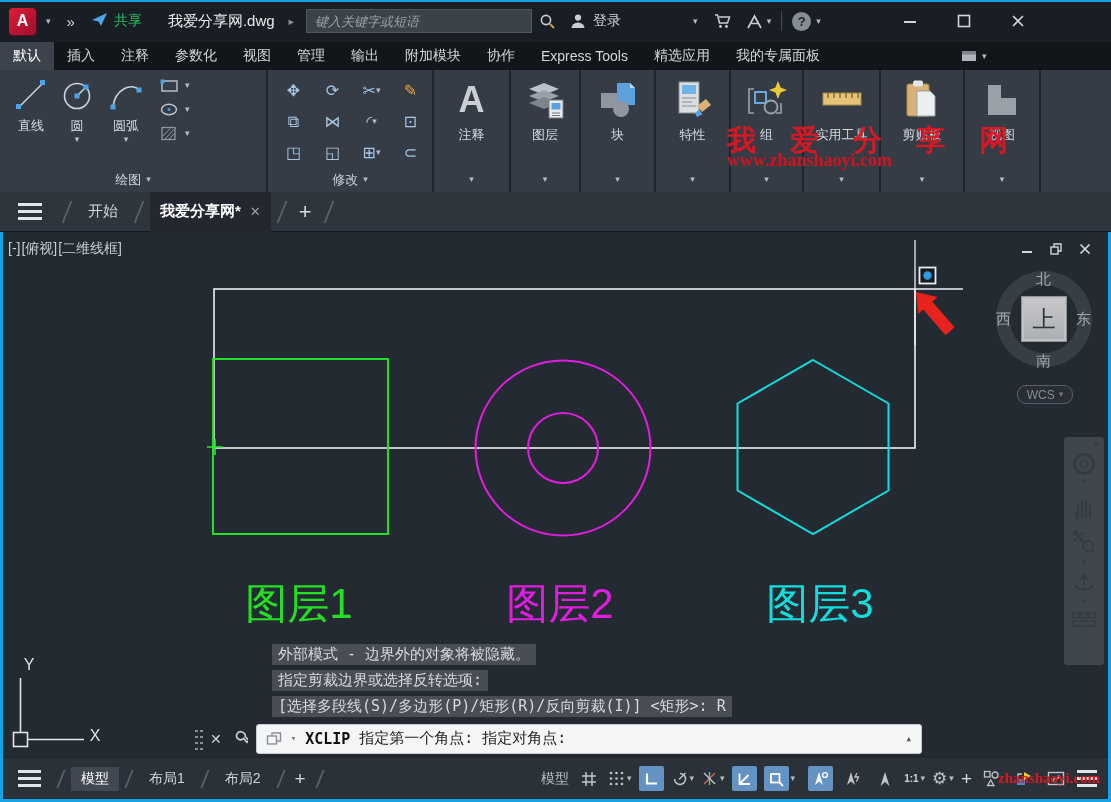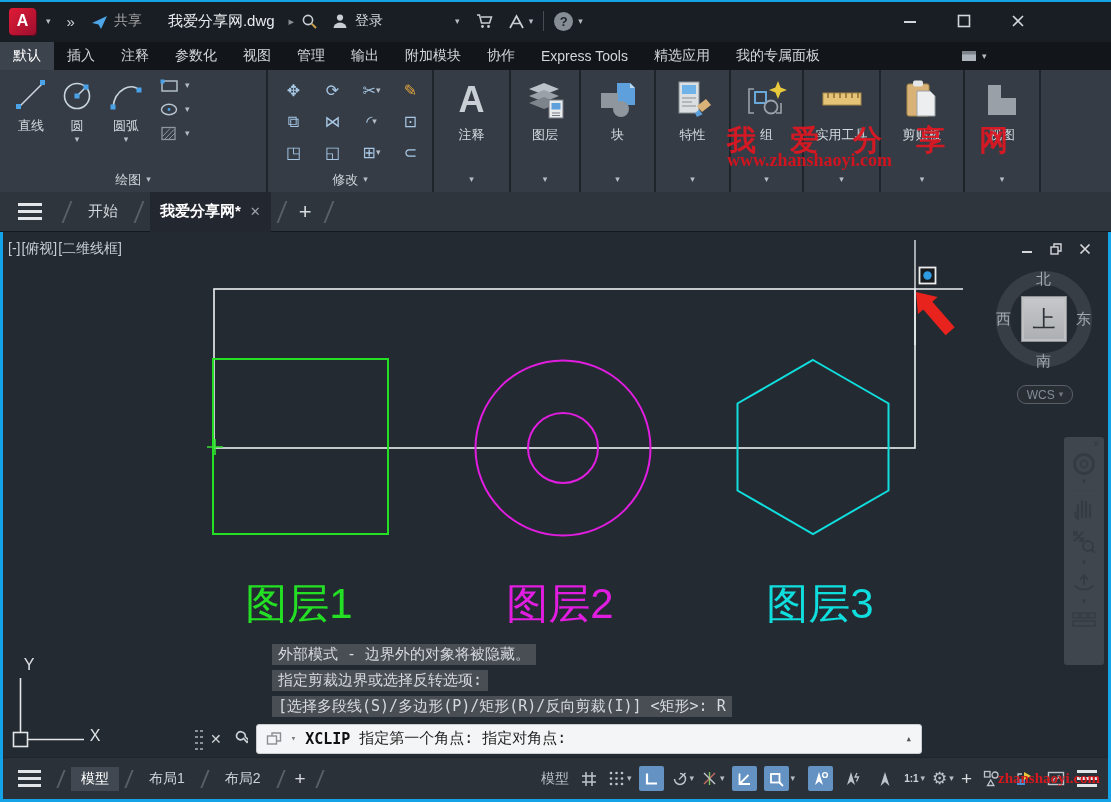--- a/index.html
+++ b/index.html
@@ -10,21 +10,21 @@
   .grip{fill:#4aa2e8;stroke:none}
   .dd{font-size:9px;color:#b6bdc4;line-height:1}
   
   #titlebar{position:absolute;left:0;top:0;width:1111px;height:42px;background:#191e24;
             display:flex;align-items:center;color:#d2d7dc;font-size:14px}
   .alogo{width:27px;height:27px;margin-left:9px;border-radius:4px;background:linear-gradient(135deg,#e11b36,#9c0f2e);
          color:#fff;font-weight:bold;font-size:16px;display:flex;align-items:center;justify-content:center;
          box-shadow:1px 1px 0 #5e0a1e}
   .tb-gap{margin-left:10px}
   .expandg{color:#cfd4d9;font-size:15px;letter-spacing:-2px;margin-left:16px}
-  .share{display:flex;align-items:flex-end;gap:6px;margin-left:18px;color:#a3a3a3}
+  .share{display:flex;align-items:flex-start;gap:6px;margin-left:18px;color:#22c55e}
   .fname{margin-left:26px;font-size:15px;color:#e8ebee}
   .flyout{margin-left:14px;color:#8a9096;font-size:11px}
   .search{width:208px;height:22px;margin-left:12px;background:#3c4249;border:1px solid #51575f;
           color:#c3c9cf;font-size:13px;padding:0 8px;outline:none}
   .search::placeholder{font-style:italic;color:#9ba2aa}
   .vdiv{width:1px;height:20px;background:#454b52;margin:0 10px}
   .helpc{width:19px;height:19px;border-radius:50%;background:#878d95;color:#20252a;font-weight:bold;
          font-size:13px;display:flex;align-items:center;justify-content:center}
   .winbtns{position:absolute;left:903px;top:0;height:42px;display:flex;align-items:center;gap:40px}
   
@@ -126,20 +126,21 @@
     <span class="dd tb-gap">▾</span>
     <span class="expandg">»</span>
     <span class="share">
       <svg width="17" height="15">
           <path d="M1,8 L16,1 L10,14 L7.5,9.5 Z" fill="#4da6e8"></path>
         </svg>
       <span>共享</span>
     </span>
     <span class="fname">我爱分享网.dwg</span>
     <span class="flyout">▸</span>
+    <input class="search" placeholder="键入关键字或短语" style="">
     <svg width="17" height="17" style="margin-left:7px">
       <circle cx="7" cy="7" r="4.6" stroke="#c9ced4" fill="none" stroke-width="1.6"></circle>
       <line x1="10.6" y1="10.6" x2="15" y2="15" stroke="#c9a04a" stroke-width="2"></line>
     </svg>
     <svg width="17" height="16" style="margin-left:14px">
       <circle cx="8" cy="4.6" r="3.1" fill="#c9ced4"></circle>
         <path d="M1.5,15 a6.5,5.4 0 0 1 13,0 z" fill="#c9ced4"></path>
     </svg>
     <span style="margin-left:6px">登录</span>
     <span class="dd" style="margin-left:72px">▾</span>

